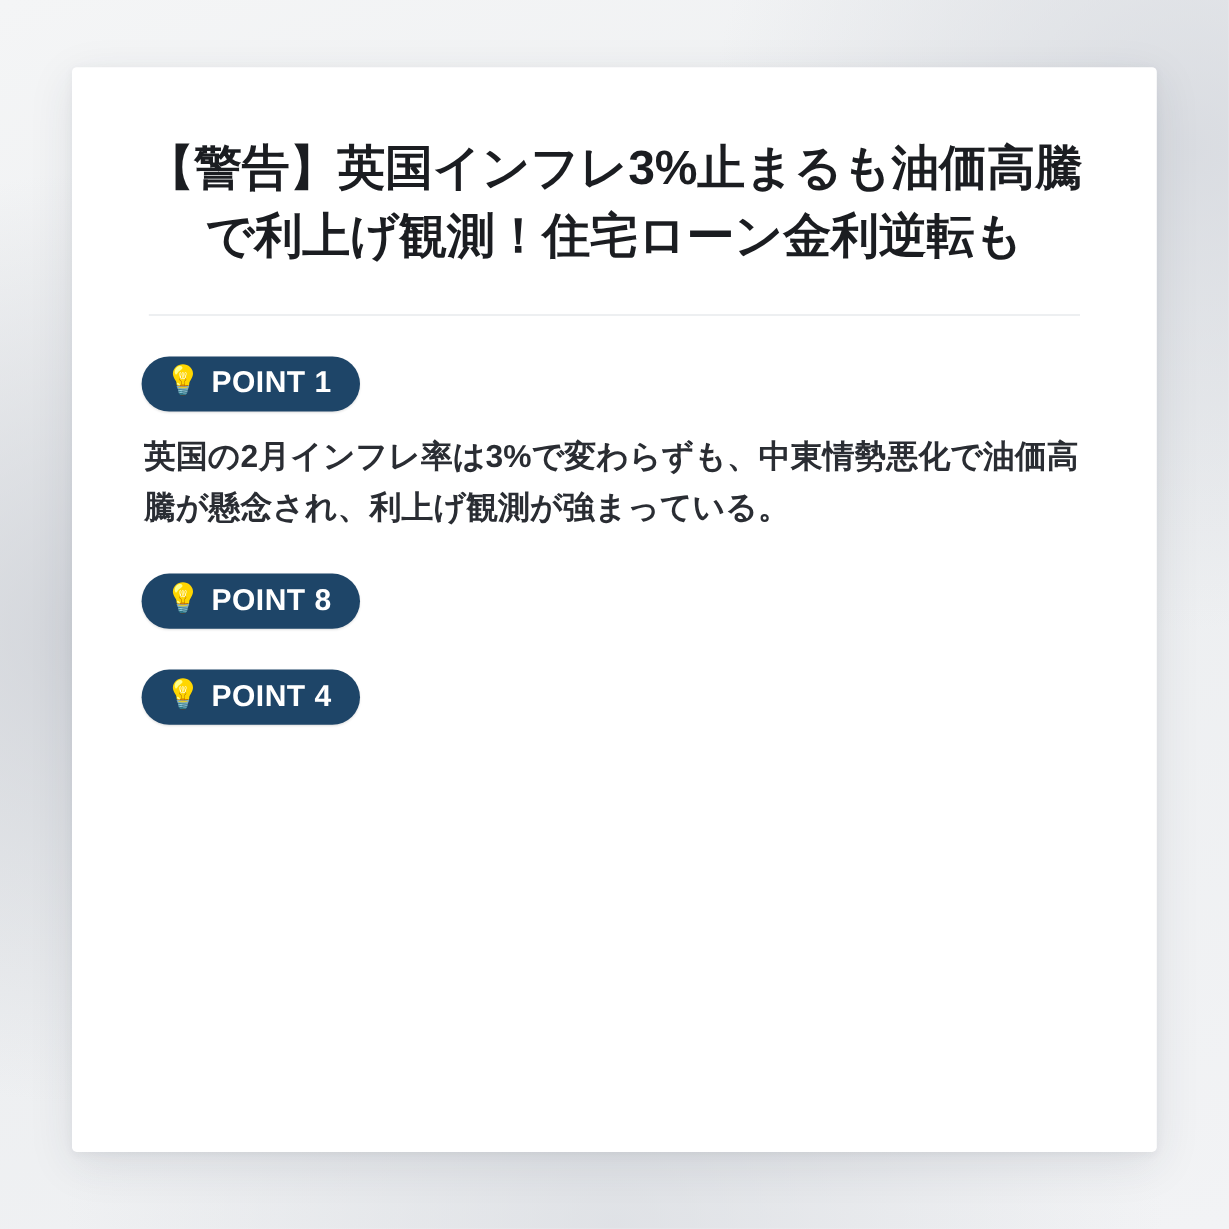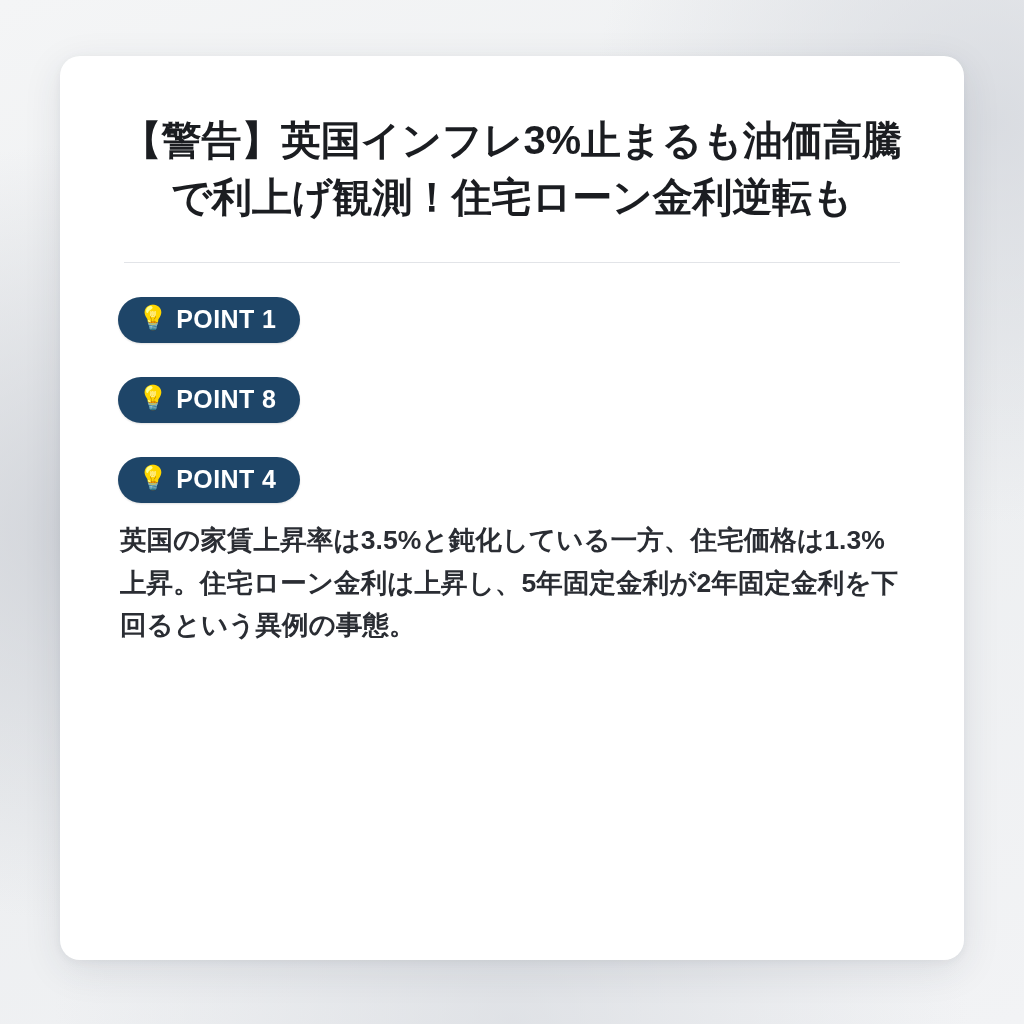--- a/index.html
+++ b/index.html
@@ -24,21 +24,21 @@
       radial-gradient(circle at 50% 100%, rgba(216,219,224,0.7) 0%, rgba(240,241,243,0) 40%),
       linear-gradient(160deg, #f4f5f6 0%, #eceef0 50%, #f2f3f5 100%);
   }
   .card {
     position: absolute;
     left: 60px;
     top: 56px;
     width: 904px;
     height: 904px;
     background: #ffffff;
-    border-radius: 20px;
+    border-radius: 4px;
     box-shadow: 0 10px 38px rgba(40,48,64,0.10), 0 2px 8px rgba(40,48,64,0.05);
     box-sizing: border-box;
     padding: 56px 58px 40px 58px;
   }
   .title {
     margin: 0;
     font-size: 40px;
     line-height: 1.42;
     font-weight: bold;
     color: #1b1d21;
@@ -99,31 +99,31 @@
 
   <div class="divider"></div>
 
   <div class="points">
 
     <div class="point-block">
       <div class="badge">
         <span class="bulb">💡</span>
         <span>POINT 1</span>
       </div>
+      <p class="point-text">英国の2月インフレ率は3%で変わらずも、中東情勢悪化で油価高騰が懸念され、利上げ観測が強まっている。</p>
     </div>
 
     <div class="point-block">
       <div class="badge">
         <span class="bulb">💡</span>
         <span>POINT 8</span>
       </div>
     </div>
 
     <div class="point-block">
       <div class="badge">
         <span class="bulb">💡</span>
         <span>POINT 4</span>
       </div>
-      <p class="point-text">英国の家賃上昇率は3.5%と鈍化している一方、住宅価格は1.3%上昇。住宅ローン金利は上昇し、5年固定金利が2年固定金利を下回るという異例の事態。</p>
     </div>
 
   </div>
 </div>
 
 </body></html>

